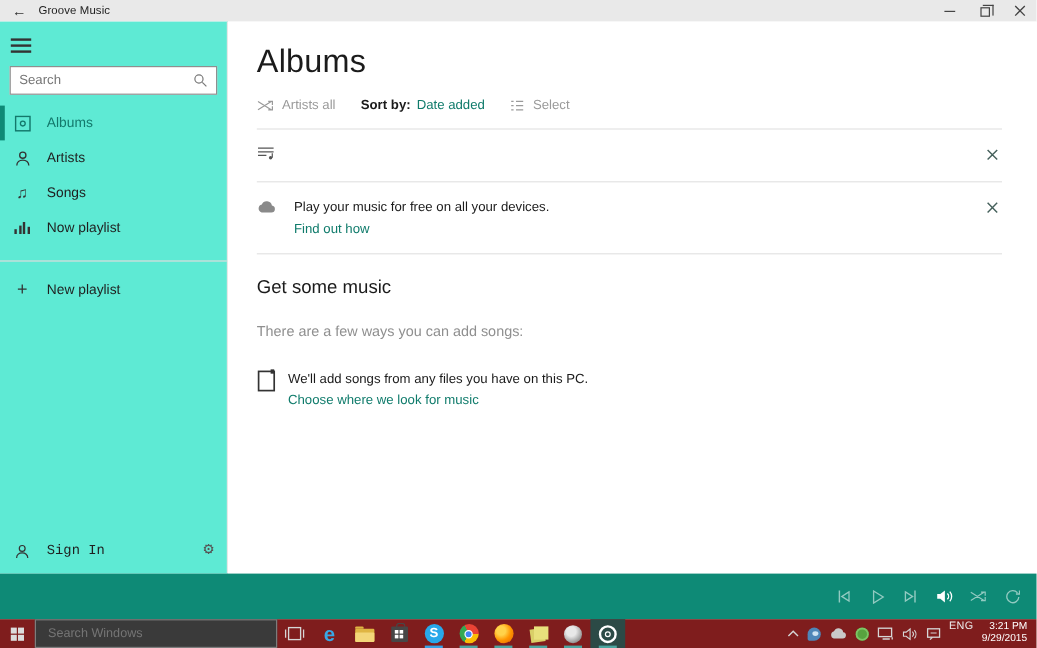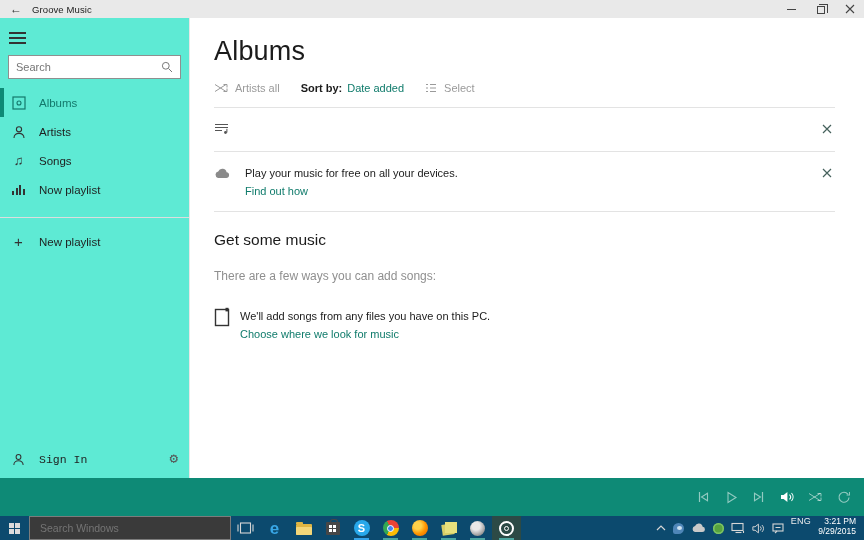--- a/index.html
+++ b/index.html
@@ -67,21 +67,21 @@
   .add-item { display:flex; margin-top:23px; }
   .add-item .nicon { width:26px; padding-top:1px; }
 
   
   .player { position:absolute; left:0; top:478px; width:864px; height:38px; background:#0E8A76;
             display:flex; align-items:center; justify-content:flex-end; padding-right:7px; }
   .pbtn { width:28px; height:28px; display:flex; align-items:center; justify-content:center; color:rgba(255,255,255,.55); }
   .pbtn.bright { color:#ffffff; }
 
   
-  .taskbar { position:absolute; left:0; top:516px; width:864px; height:24px; background:#0c4a6e;
+  .taskbar { position:absolute; left:0; top:516px; width:864px; height:24px; background:#7f1d1d;
              display:flex; align-items:stretch; color:#ddd; }
   .start { width:26px; display:flex; align-items:center; justify-content:center; }
   .winlogo { display:grid; grid-template-columns:5px 5px; grid-template-rows:5px 5px; gap:1px; }
   .winlogo i { background:#dcdcdc; display:block; }
   .tb-search { width:202px; background:#3a3a3a; border:1px solid #7c7c7c; display:flex; align-items:center;
                padding-left:10px; margin:0; }
   .tb-search input { background:transparent; border:none; outline:none; color:#bdbdbd; font-size:10.5px;
                      width:100%; font-family:"Liberation Sans",sans-serif; }
   .tb-app { width:29px; display:flex; align-items:center; justify-content:center; position:relative; }
   .tb-app.running::after { content:''; position:absolute; bottom:0; left:7px; right:7px; height:2px; background:#4ca6a0; }

